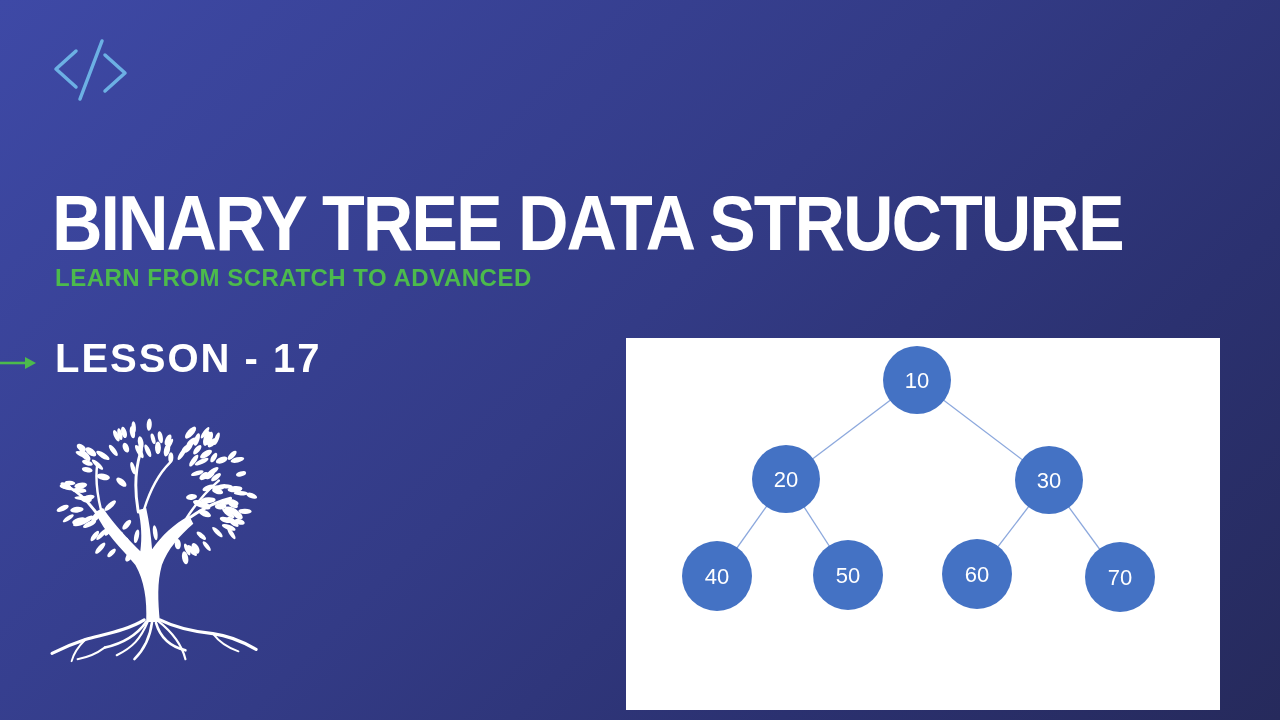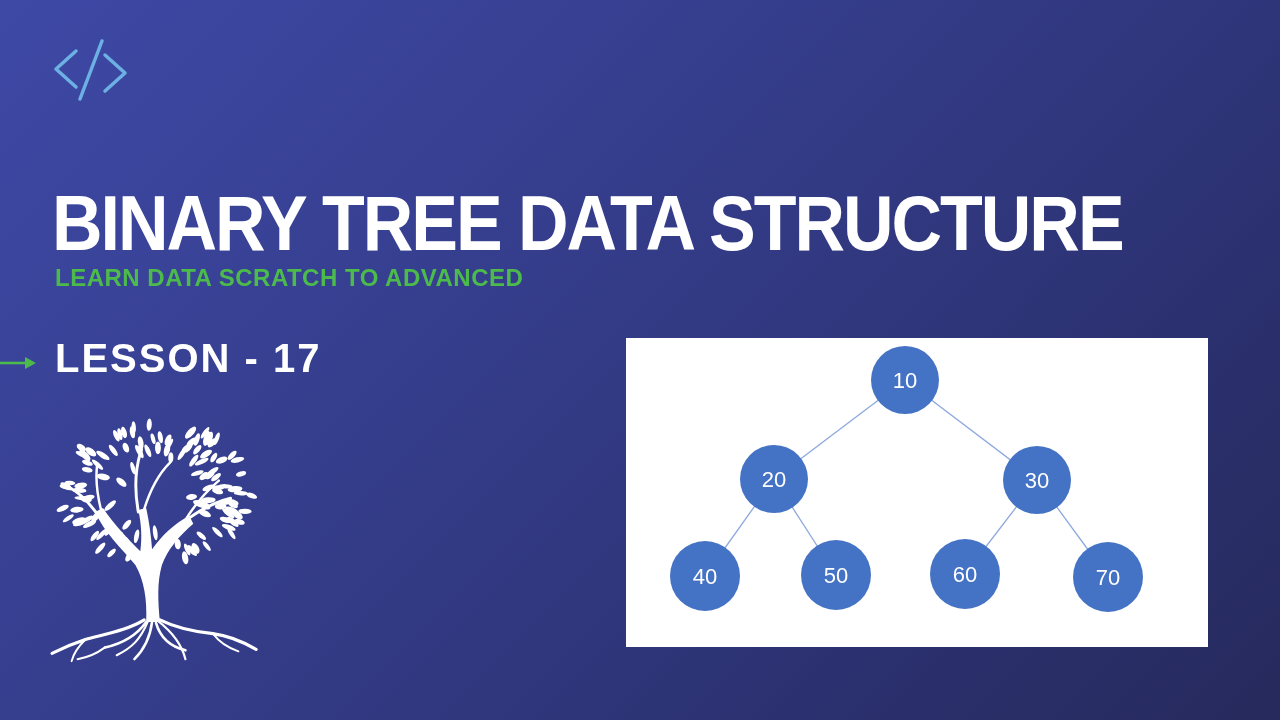--- a/index.html
+++ b/index.html
@@ -22,43 +22,44 @@
     position:absolute;left:55px;top:264px;
     color:#4cbb4c;font-size:24px;font-weight:700;letter-spacing:0.5px;white-space:nowrap;
   }
   .lesson-arrow{position:absolute;left:0;top:354px;width:38px;height:18px;}
   .lesson-label{
     position:absolute;left:55px;top:336px;
     color:#fff;font-size:40px;font-weight:700;letter-spacing:2px;white-space:nowrap;
   }
   .tree-logo{position:absolute;left:38px;top:408px;width:236px;height:260px;}
   .diagram-panel{
-    position:absolute;left:626px;top:338px;width:582px;height:309px;
+    position:absolute;left:626px;top:338px;width:582px;height:372px;
     background:#ffffff;
+    padding-left:12px;
   }
   .bt{display:block;width:582px;height:309px;}
   .bt text{
     font-family:"Liberation Sans",sans-serif;font-size:22px;fill:#ffffff;
     text-anchor:middle;
   }
 </style>
 </head>
 <body>
 
 <div class="slide">
 
   <svg class="code-icon" viewBox="0 0 80 64" fill="none" stroke="#6cb0e4" stroke-width="3.5" stroke-linecap="round" stroke-linejoin="round">
     <polyline points="25,13 5,31 25,49"></polyline>
     <line x1="51" y1="3" x2="29" y2="61"></line>
     <polyline points="54,17 74,35 54,53"></polyline>
   </svg>
 
 
   <div class="main-title">BINARY TREE DATA STRUCTURE</div>
-  <div class="subtitle">LEARN DATA SCRATCH TO ADVANCED</div>
+  <div class="subtitle">LEARN FROM SCRATCH TO ADVANCED</div>
 
   <svg class="lesson-arrow" viewBox="0 0 38 18">
     <line x1="0" y1="9" x2="27" y2="9" stroke="#4cbb4c" stroke-width="2.6"></line>
     <polygon points="25,3 36,9 25,15" fill="#4cbb4c"></polygon>
   </svg>
   <div class="lesson-label">LESSON - 17</div>
 
   <svg class="tree-logo" viewBox="0 0 240 265">
 
     <path fill="#ffffff" d="M110 218

